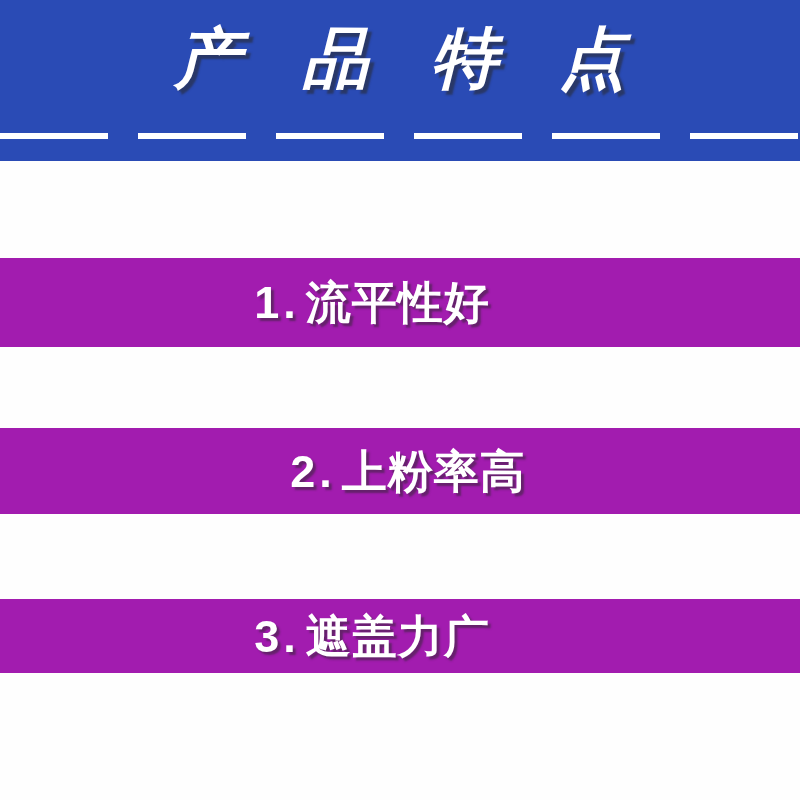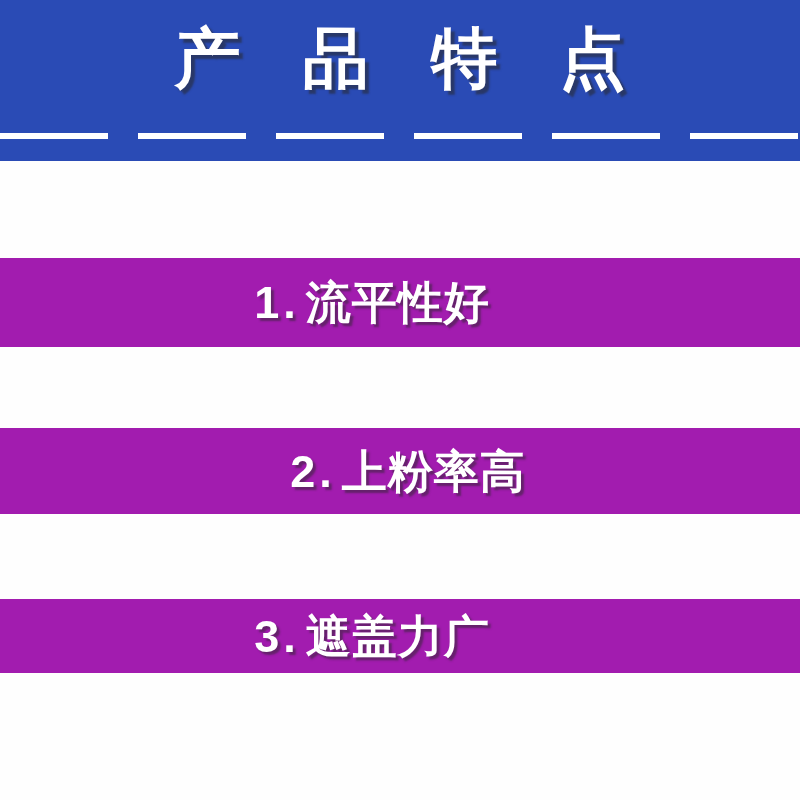--- a/index.html
+++ b/index.html
@@ -24,20 +24,21 @@
 
   
   .header-banner {
     position: absolute;
     left: 0;
     top: 0;
     width: 800px;
     height: 161px;
     background: #2A4BB5;
     overflow: hidden;
+    font-style: italic;
   }
 
   .header-title {
     position: absolute;
     left: 0;
     top: 16px;
     width: 800px;
     text-align: center;
     color: #FFFFFF;
     font-size: 66px;

